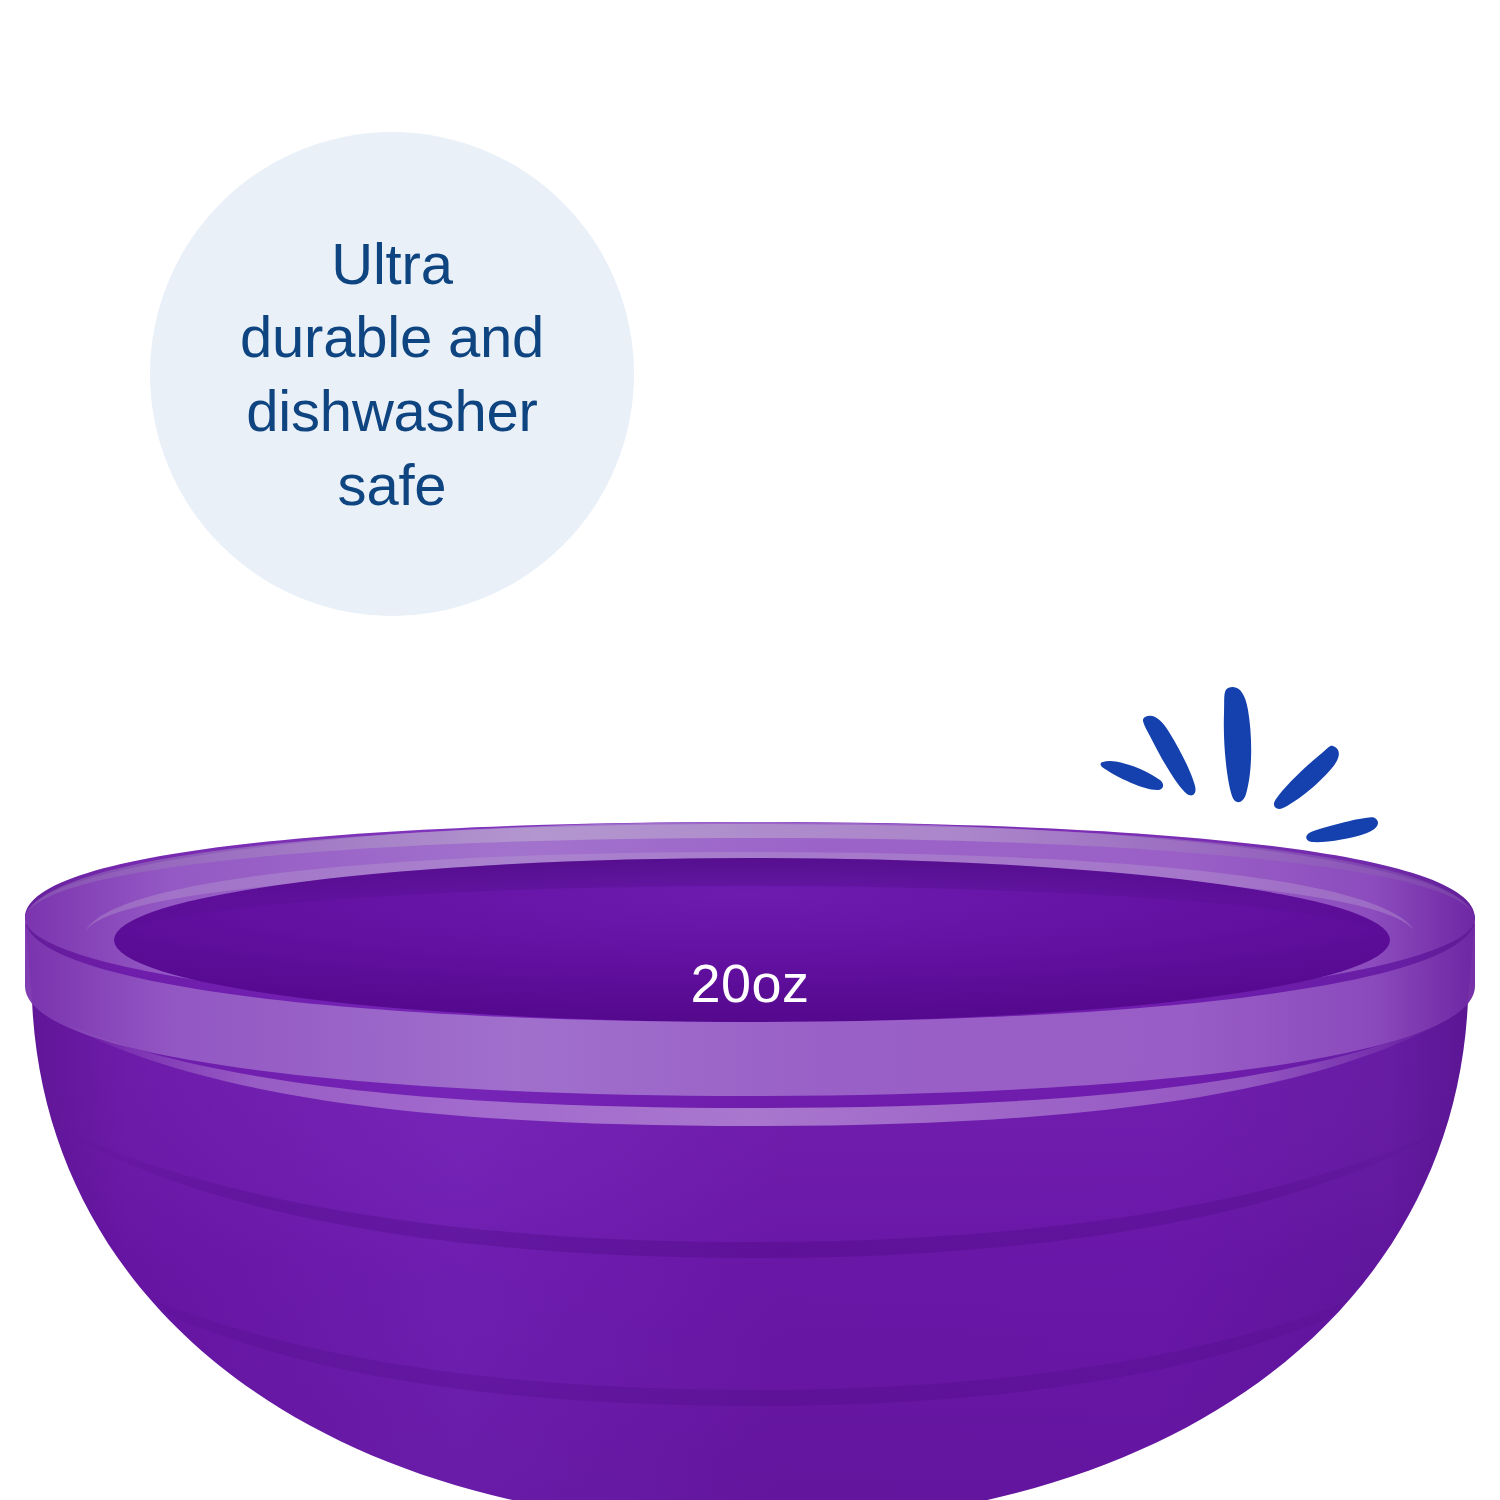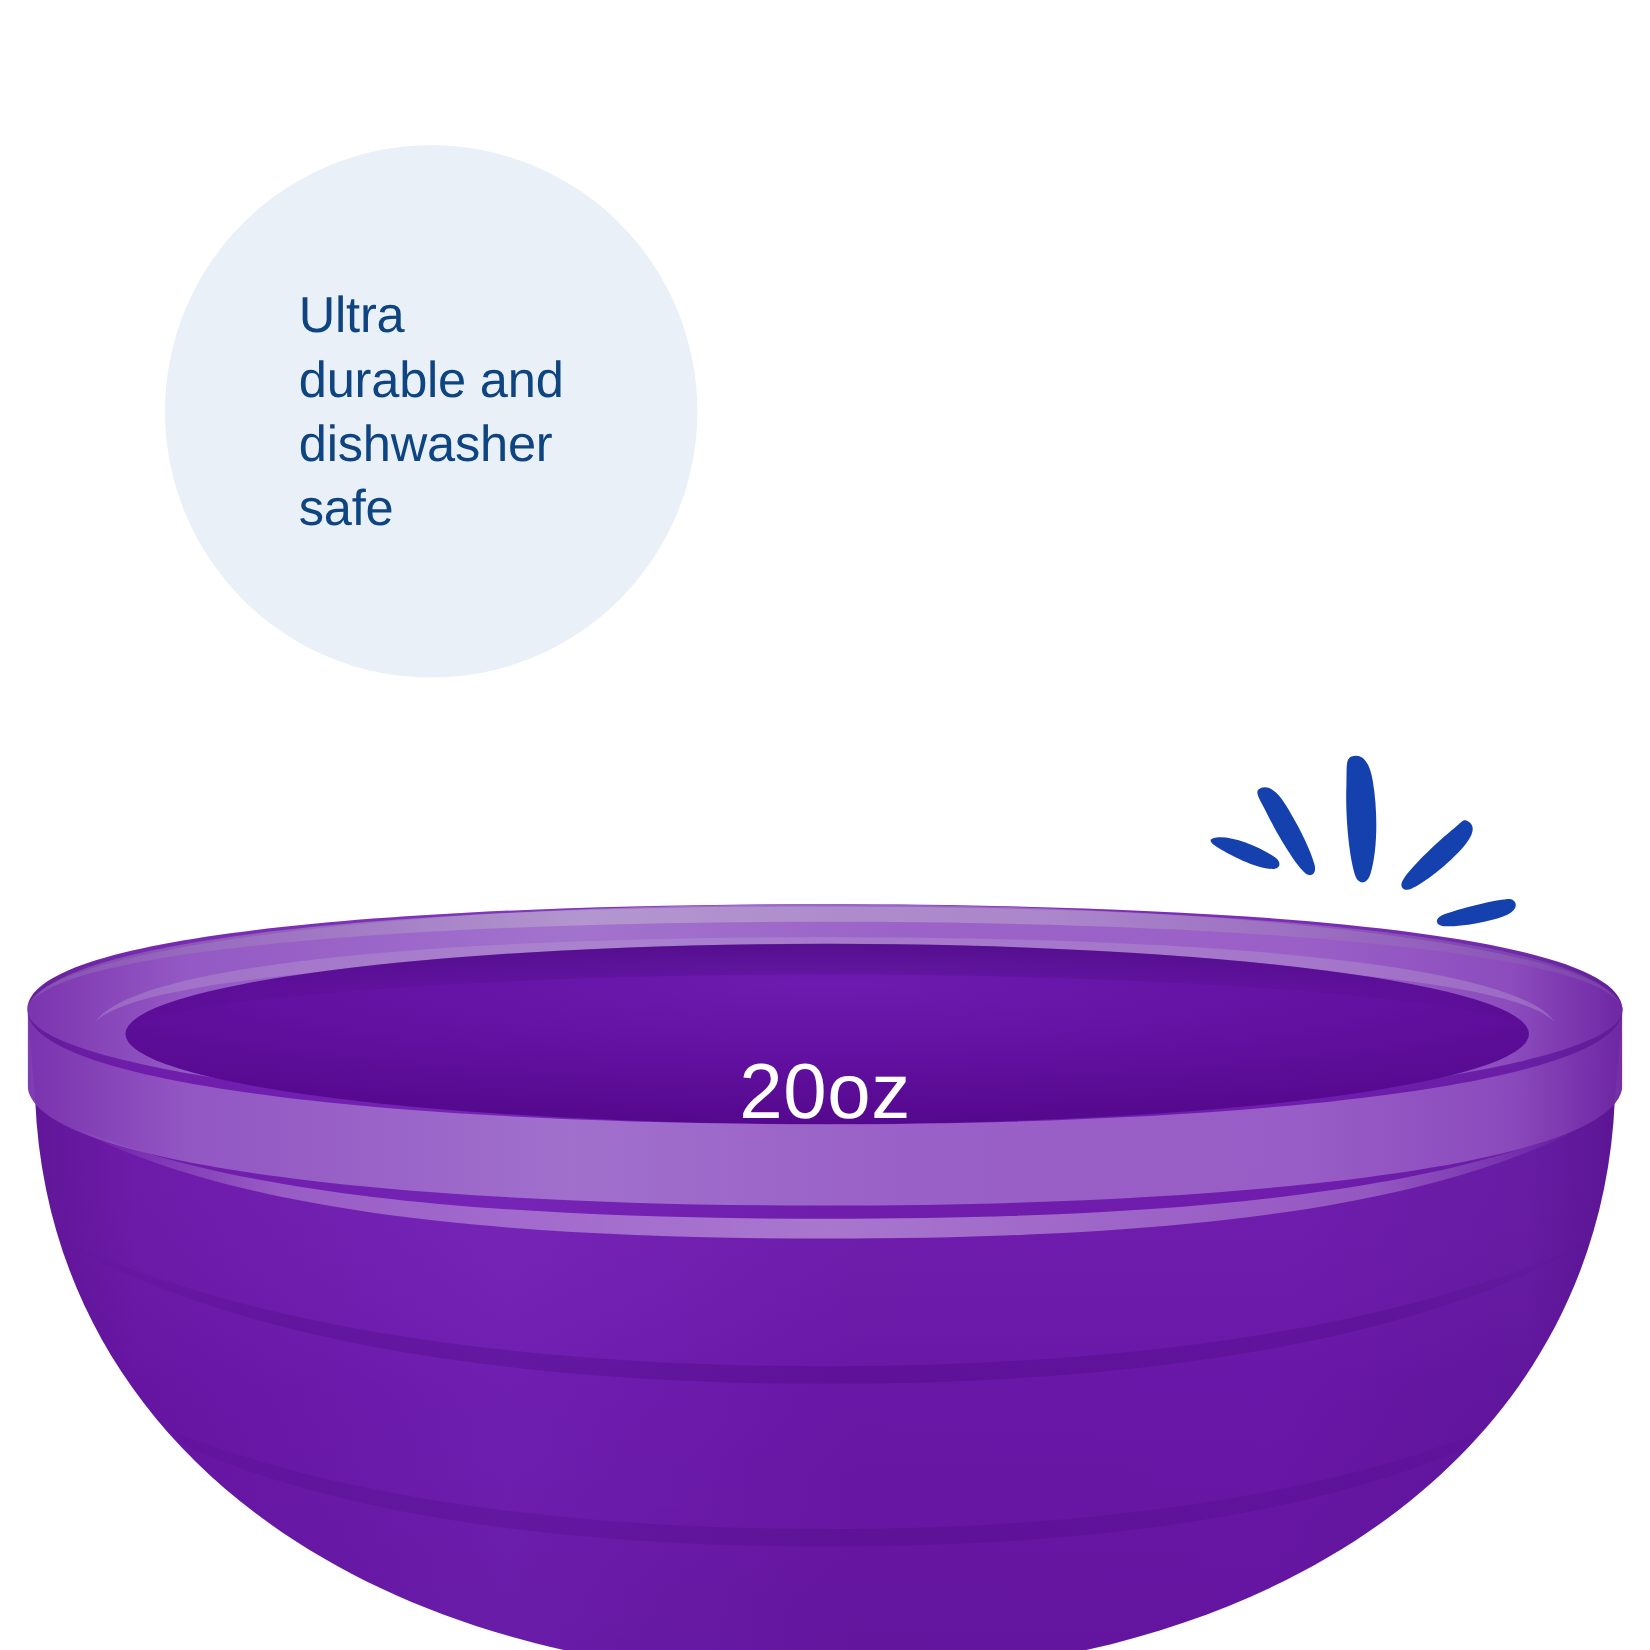--- a/index.html
+++ b/index.html
@@ -23,22 +23,23 @@
     position: absolute;
     border-radius: 50%;
     background: #e9f0f8;
     display: flex;
     align-items: center;
     justify-content: center;
     box-sizing: border-box;
   }
   .badge-text {
     color: #0e4480;
-    font-size: 46px;
+    font-size: 58px;
     line-height: 1.27;
+    text-align: center;
     letter-spacing: -0.2px;
     white-space: pre-line;
     padding: 0 34px;
   }
   #badge-durable {
     left: 150px;
     top: 132px;
     width: 484px;
     height: 484px;
   }
@@ -70,21 +71,21 @@
   }
   #bowl svg { display: block; width: 100%; height: 100%; }
 
   #oz-label {
     position: absolute;
     left: 0;
     top: 952px;
     width: 1500px;
     text-align: center;
     color: #ffffff;
-    font-size: 71px;
+    font-size: 54px;
     letter-spacing: 0.5px;
     pointer-events: none;
   }
 </style>
 </head>
 <body>
 
 <div id="stage">
 
   <div class="badge" id="badge-durable">

